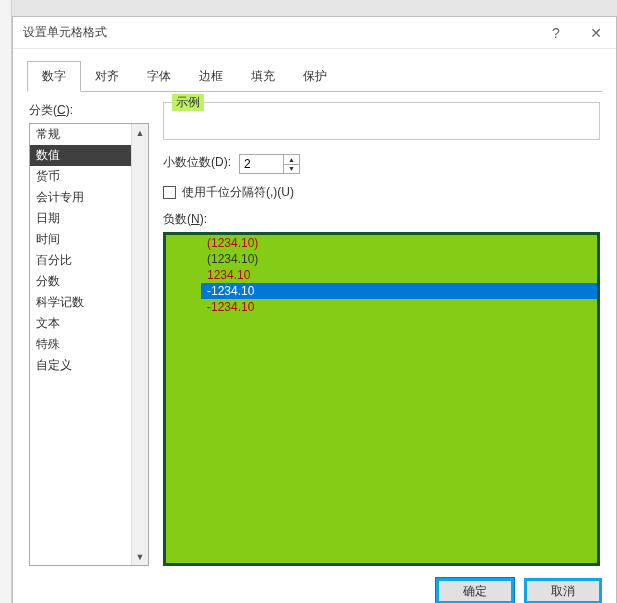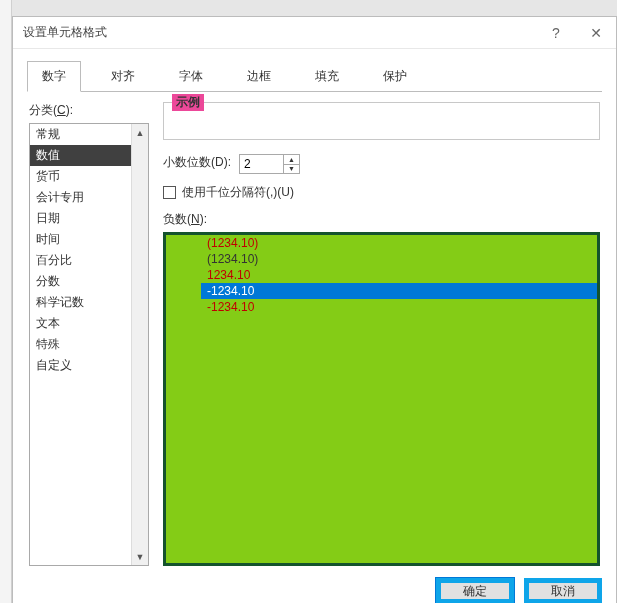--- a/index.html
+++ b/index.html
@@ -38,21 +38,21 @@
   .titlebar .ctrl {
     width: 40px; height: 100%; display:flex;
     align-items:center; justify-content:center;
     color:#666; font-size:14px;
   }
 
   
   .tabstrip {
     display:flex;
     padding: 12px 14px 0 14px;
-    gap:16px;
+    gap:0;
     align-items:flex-end;
   }
   .tab {
     padding: 6px 14px;
     font-size:12px;
     color:#333;
     cursor:pointer;
     position:relative;
   }
   .tab.active {
@@ -111,21 +111,21 @@
 
   .sample-frame {
     border:1px solid #c8c8c8;
     position:relative;
     padding:10px 10px 26px 10px;
     min-height:34px;
     margin-bottom:14px;
   }
   .sample-frame .legend {
     position:absolute; top:-9px; left:8px;
-    background:#ec4899; padding:0 4px; font-size:12px;font-weight:bold;
+    background:#bef264; padding:0 4px; font-size:12px;
   }
 
   .row { display:flex; align-items:flex-start; gap:8px; margin-bottom:10px; }
   .spinner {
     display:flex;
   }
   .spinner input {
     width:44px; height:20px;
     border:1px solid #a9a9a9;
     border-right:none;
@@ -172,21 +172,21 @@
     color:#333;
     min-height:70px;
   }
 
   .footer {
     display:flex; justify-content:flex-end;
     padding: 8px 14px 14px 14px; gap:10px;
   }
   .btn {
     min-width:78px; height:26px;
-    border:5px solid #0ea5e9;
+    border:3px solid #0ea5e9;
     background:#e1e1e1;
     display:flex; align-items:center; justify-content:center;
     font-size:12px; cursor:pointer;
   }
   .btn.primary { outline:1px solid #0078d7; }
 </style>
 </head>
 <body>
 
 <div class="outer-col"></div>

